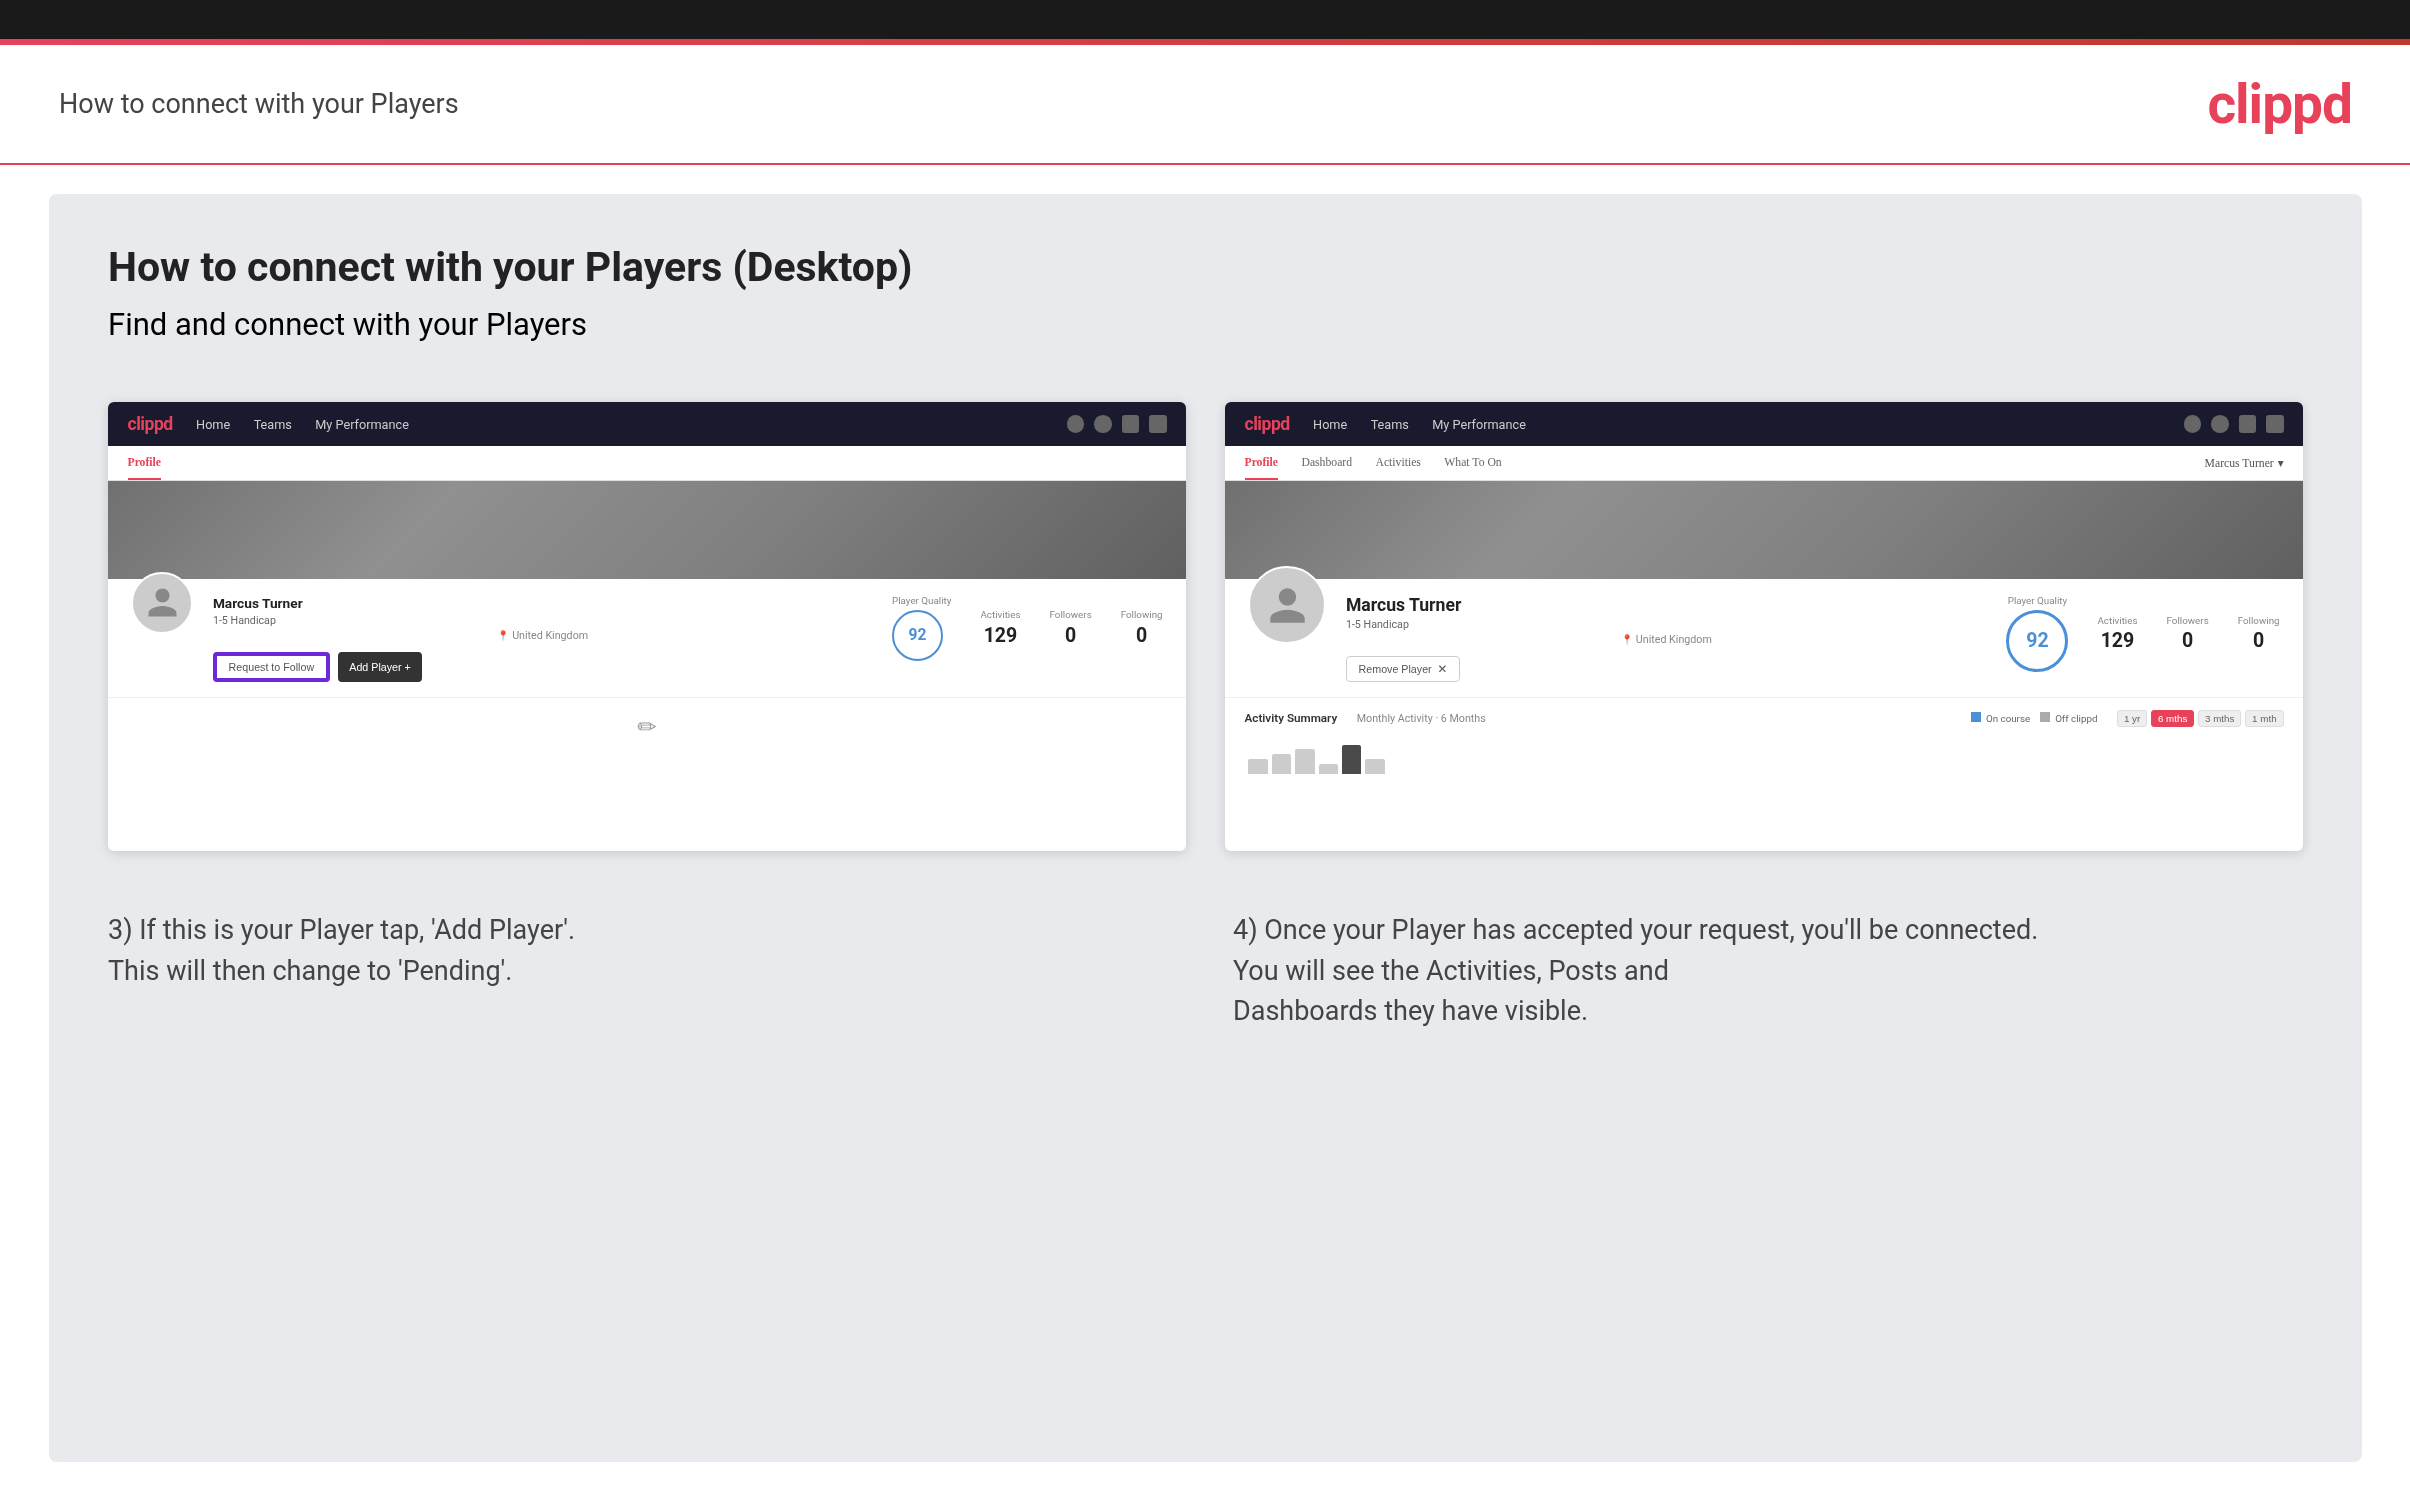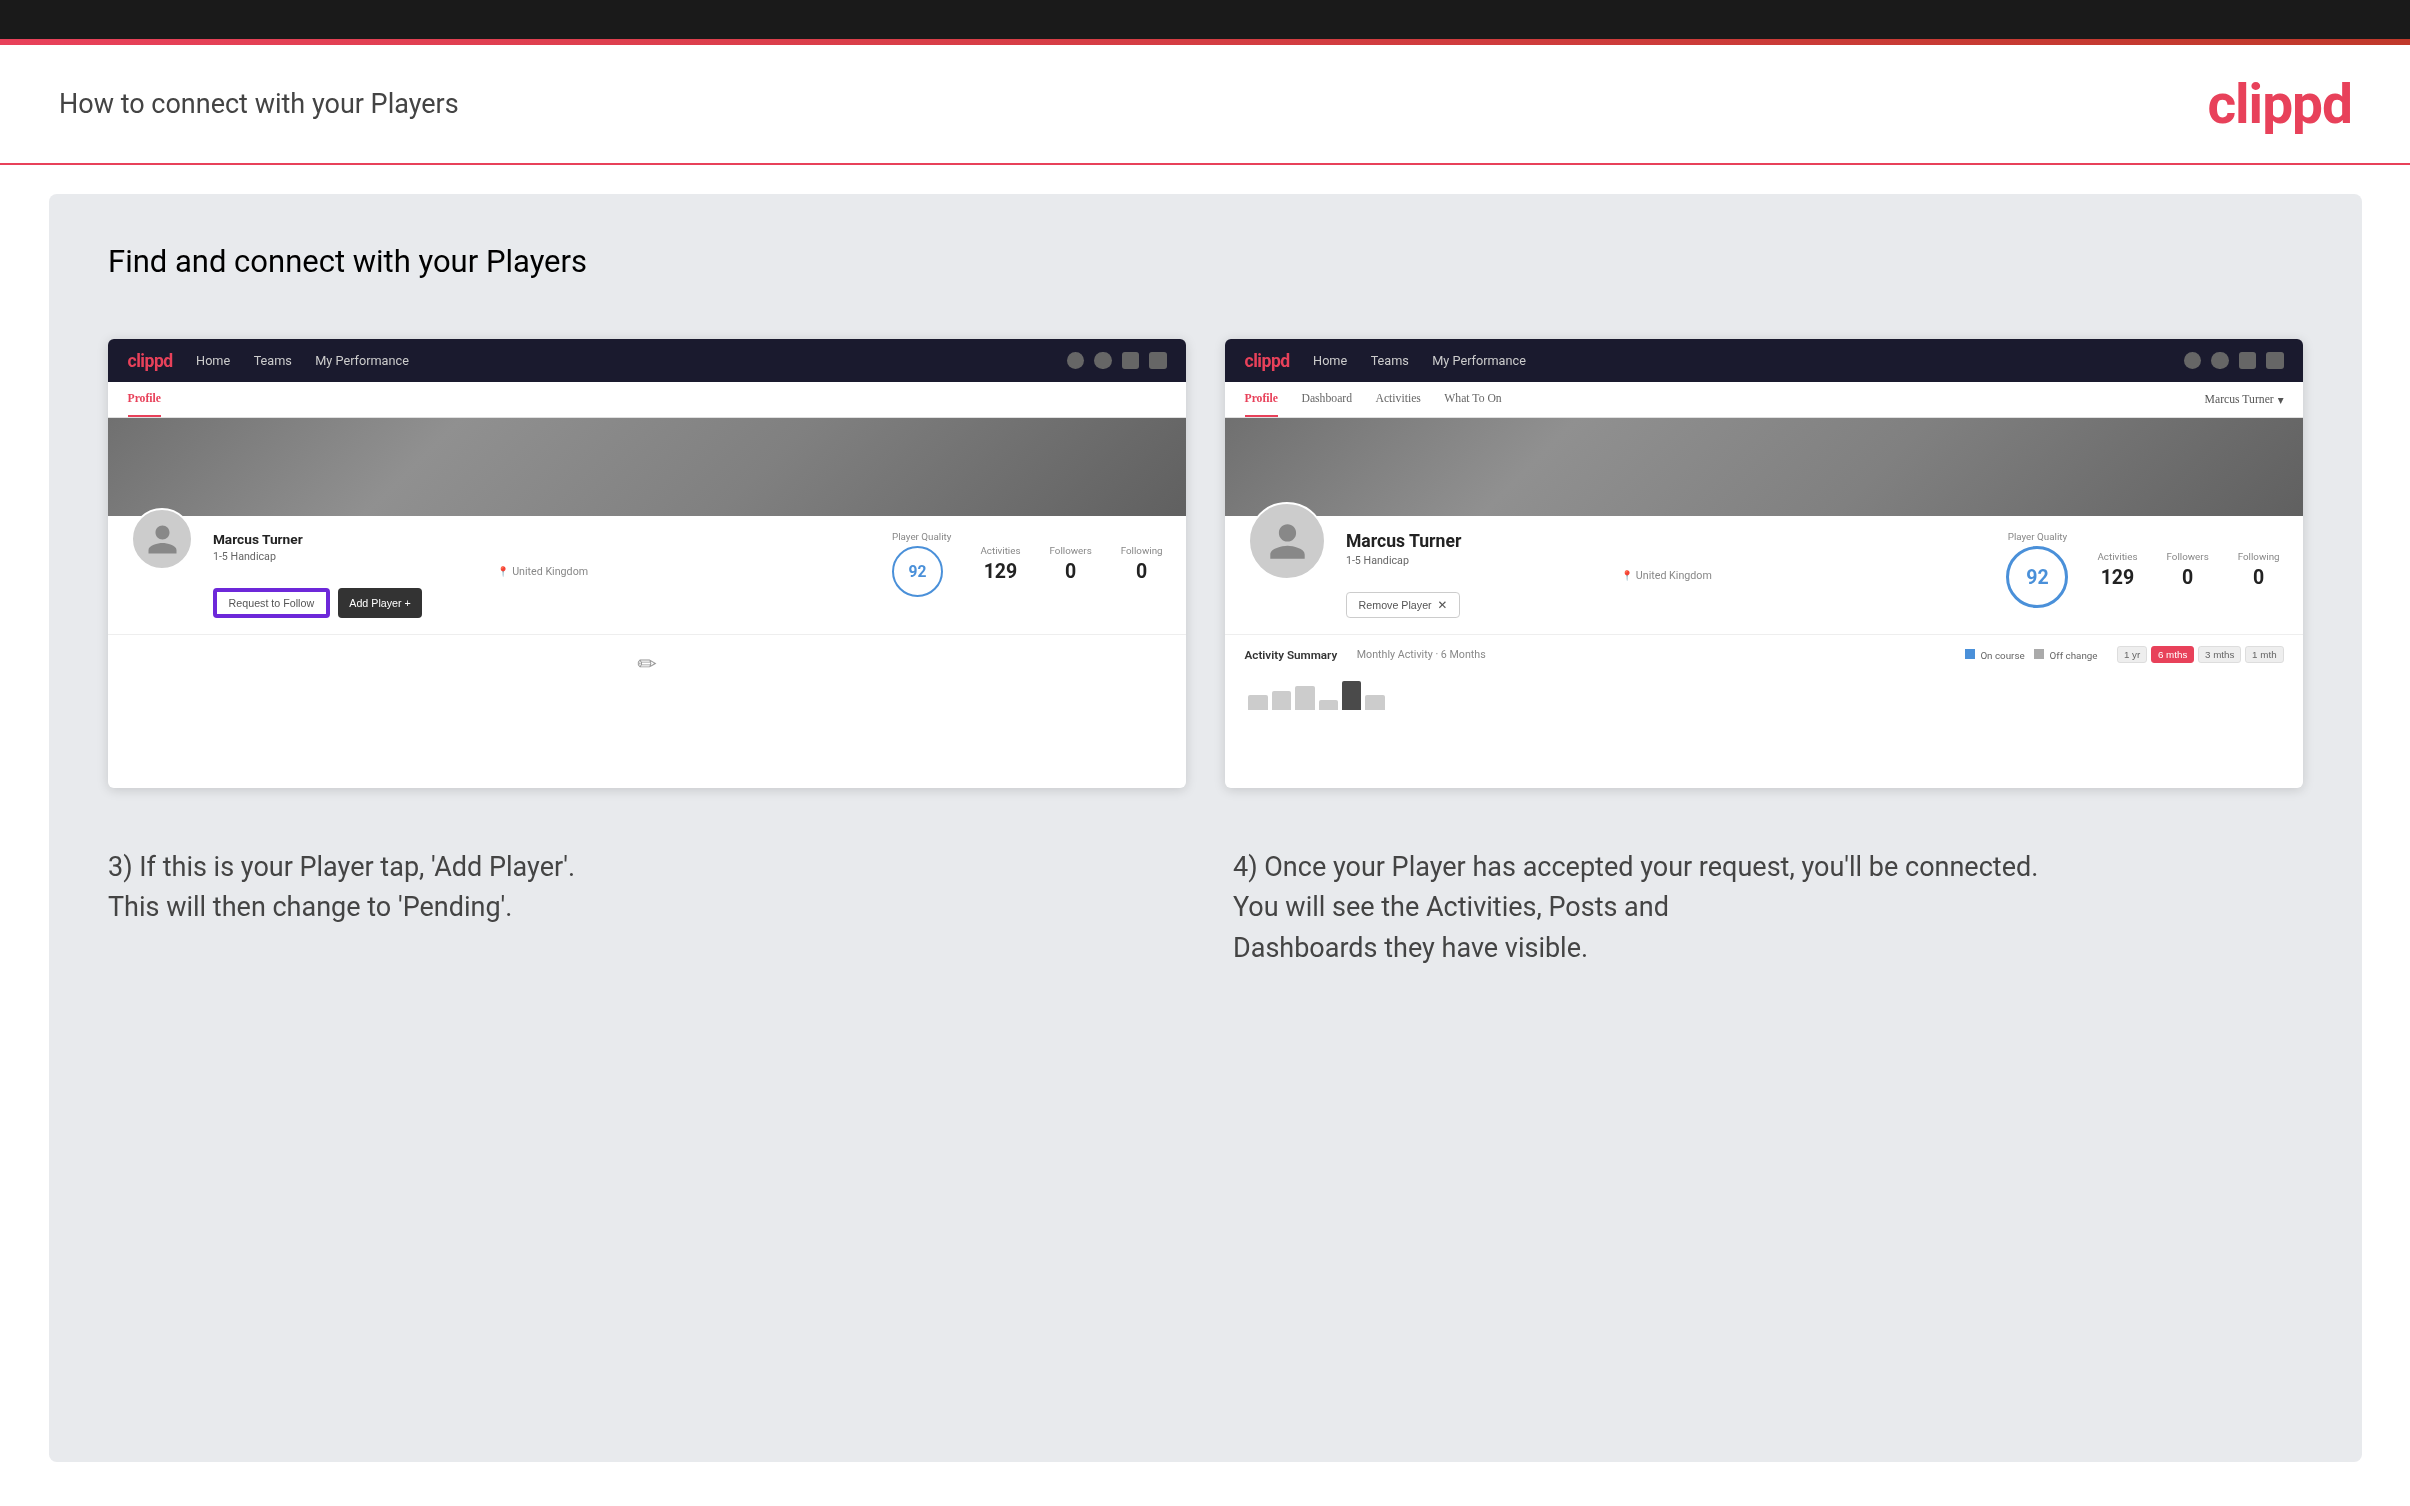--- a/index.html
+++ b/index.html
@@ -397,20 +397,21 @@
 <div class="top-bar"></div>
 <div class="top-stripe"></div>
 
 <div class="header">
   <span class="header-title">How to connect with your Players</span>
   <span class="clippd-logo">clippd</span>
 </div>
 
 <div class="main-content">
 
+  <div class="page-heading">How to connect with your Players (Desktop)</div>
   <div class="page-subheading">Find and connect with your Players</div>
 
   <div class="screenshots-row">
 
     <div class="mock-browser">
 
       <div class="mock-navbar">
         <span class="mock-logo">clippd</span>
         <span class="mock-nav-item">Home</span>
         <span class="mock-nav-item">Teams</span>
@@ -554,21 +555,21 @@
         <div class="mock-activity-header">
           <span class="mock-activity-title">Activity Summary</span>
           <span class="mock-activity-subtitle">Monthly Activity · 6 Months</span>
           <div class="mock-activity-legend">
             <span>
               <span class="legend-dot" style="background:#4a90d9;"></span>
               <span>On course</span>
             </span>
             <span>
               <span class="legend-dot" style="background:#aaa;"></span>
-              <span>Off change</span>
+              <span>Off clippd</span>
             </span>
           </div>
           <div class="mock-time-btns">
             <button class="mock-time-btn">1 yr</button>
             <button class="mock-time-btn active">6 mths</button>
             <button class="mock-time-btn">3 mths</button>
             <button class="mock-time-btn">1 mth</button>
           </div>
         </div>
 

